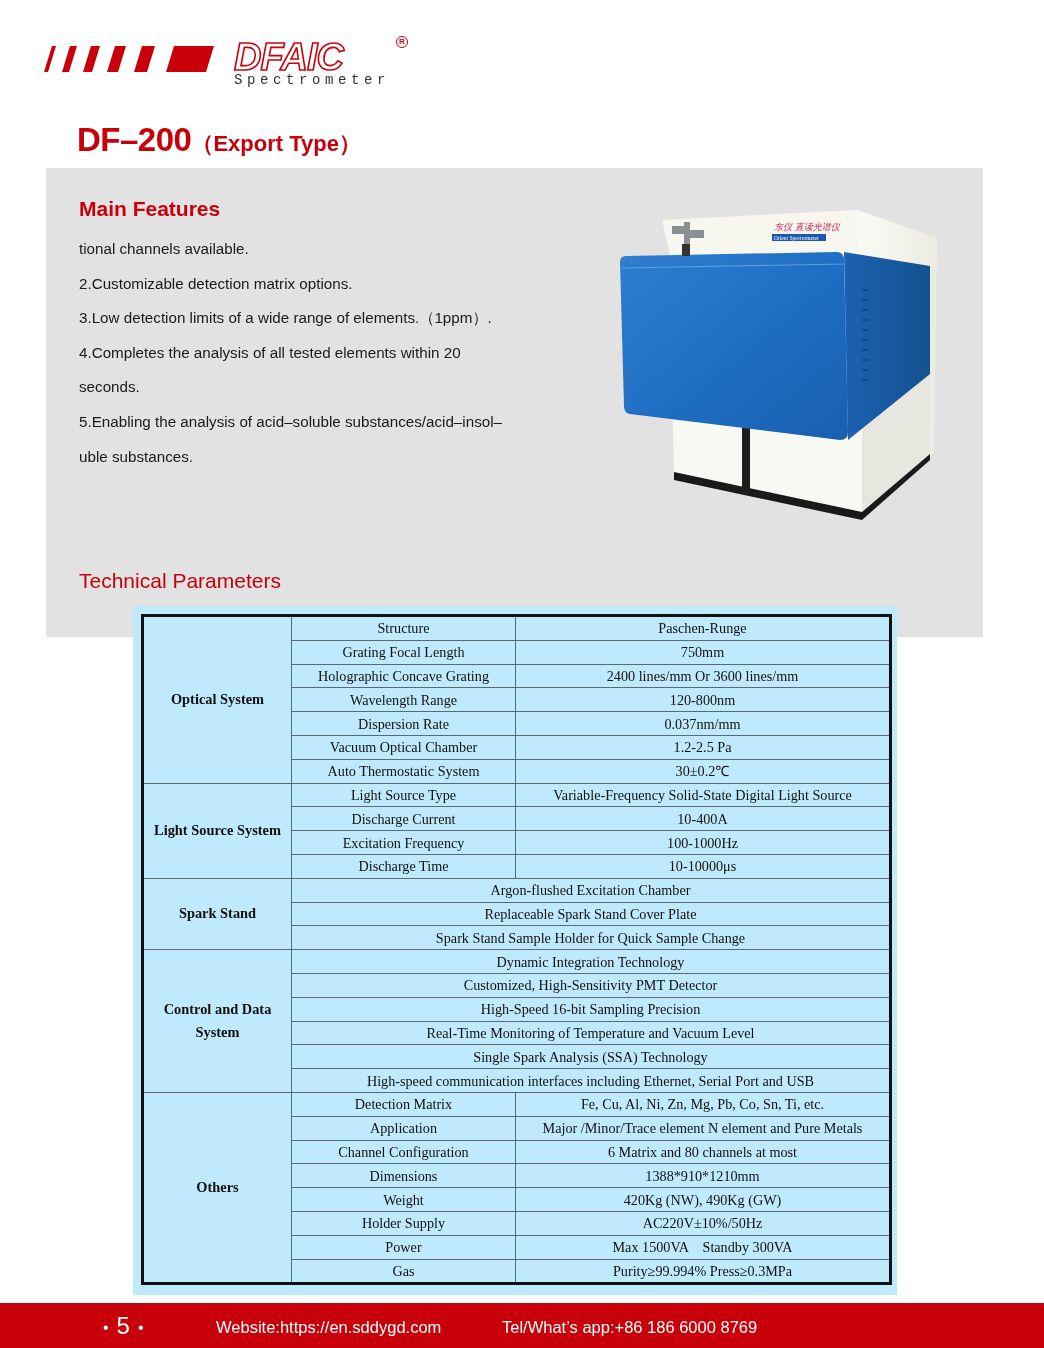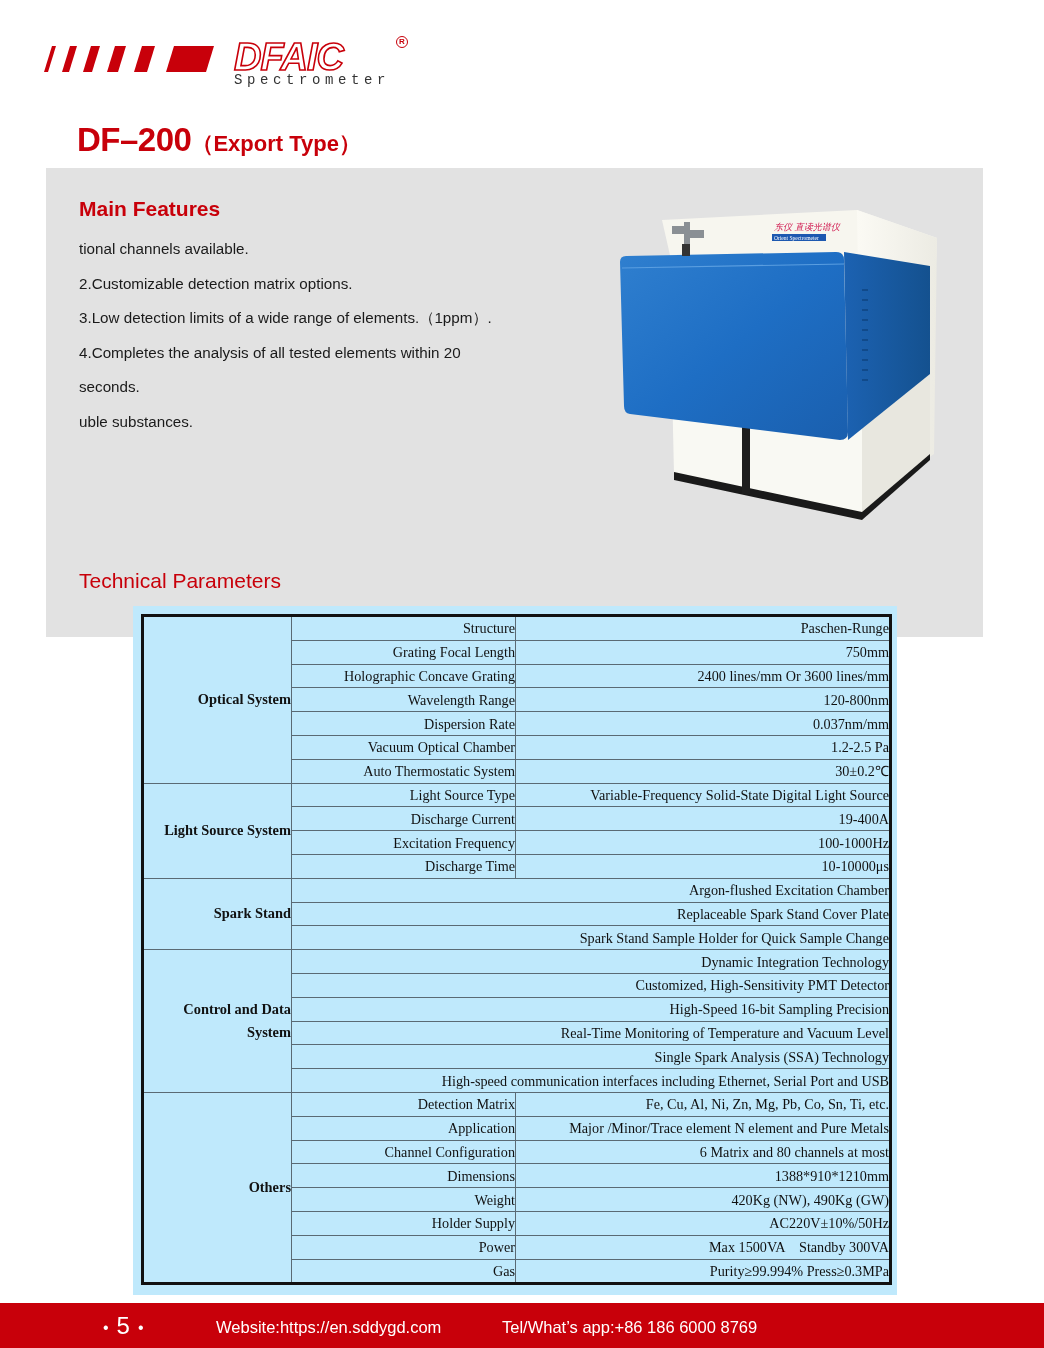--- a/index.html
+++ b/index.html
@@ -13,21 +13,21 @@
   .title .model{font-size:33px;letter-spacing:-0.5px;}
   .title .variant{font-size:22px;}
   .features{position:absolute;left:46px;top:168px;width:937px;height:469px;background:#e2e2e2;}
   .features h2{position:absolute;left:33px;top:28px;margin:0;color:#c8000a;font-size:21px;font-weight:bold;line-height:26px;}
   .features .lines{position:absolute;left:33px;top:64px;width:500px;}
   .features .line{font-size:15.2px;color:#1a1a1a;line-height:34.6px;height:34.6px;white-space:nowrap;}
   .machine{position:absolute;left:612px;top:204px;width:340px;height:320px;}
   .tp-heading{position:absolute;left:79px;top:568px;margin:0;color:#c8000a;font-size:21px;font-weight:normal;line-height:26px;}
   .table-bg{position:absolute;left:133px;top:606px;width:764px;height:689px;background:#bfe9fc;}
   table.spec{position:absolute;left:141px;top:614px;width:748px;border-collapse:collapse;border:3px solid #111;font-family:"Liberation Serif",serif;font-size:14.2px;color:#111;table-layout:fixed;}
-  table.spec td{border:1px solid #5a6a74;height:22.8px;padding:0;text-align:right;line-height:22px;white-space:nowrap;overflow:hidden;}
+  table.spec td{border:1px solid #5a6a74;height:22.8px;padding:0;text-align:center;line-height:22px;white-space:nowrap;overflow:hidden;}
   table.spec td.group{font-weight:bold;font-size:14.4px;line-height:23px;white-space:normal;}
   .footer{position:absolute;left:0;top:1303px;width:1044px;height:45px;background:#c8000a;color:#fff;}
   .footer .page{position:absolute;left:95px;top:9px;font-size:24px;line-height:28px;}
   .footer .page .dot{font-size:16px;vertical-align:middle;padding:0 8px;}
   .footer .site{position:absolute;left:216px;top:14px;font-size:16.5px;line-height:20px;white-space:nowrap;}
   .footer .tel{position:absolute;left:502px;top:14px;font-size:16.5px;line-height:20px;white-space:nowrap;}
 </style>
 </head>
 <body>
 
@@ -50,20 +50,21 @@
 </div>
 
 <section class="features">
   <h2>Main Features</h2>
   <div class="lines">
     <div class="line">tional channels available.</div>
     <div class="line">2.Customizable detection matrix options.</div>
     <div class="line">3.Low detection limits of a wide range of elements.（1ppm）.</div>
     <div class="line">4.Completes the analysis of all tested elements within 20</div>
     <div class="line">seconds.</div>
+    <div class="line">5.Enabling the analysis of acid–soluble substances/acid–insol–</div>
     <div class="line">uble substances.</div>
   </div>
 </section>
 
 <svg class="machine" viewBox="0 0 340 320">
   <defs>
     <linearGradient id="blueFront" x1="0" y1="0" x2="1" y2="1">
       <stop offset="0" stop-color="#2f7fcf"></stop>
       <stop offset="0.5" stop-color="#1e6ec4"></stop>
       <stop offset="1" stop-color="#1a5fae"></stop>
@@ -160,21 +161,21 @@
       <td>30±0.2℃</td>
     </tr>
 
     <tr>
       <td class="group" rowspan="4">Light Source System</td>
       <td>Light Source Type</td>
       <td>Variable-Frequency Solid-State Digital Light Source</td>
     </tr>
     <tr>
       <td>Discharge Current</td>
-      <td>19-400A</td>
+      <td>10-400A</td>
     </tr>
     <tr>
       <td>Excitation Frequency</td>
       <td>100-1000Hz</td>
     </tr>
     <tr>
       <td>Discharge Time</td>
       <td>10-10000μs</td>
     </tr>
 

